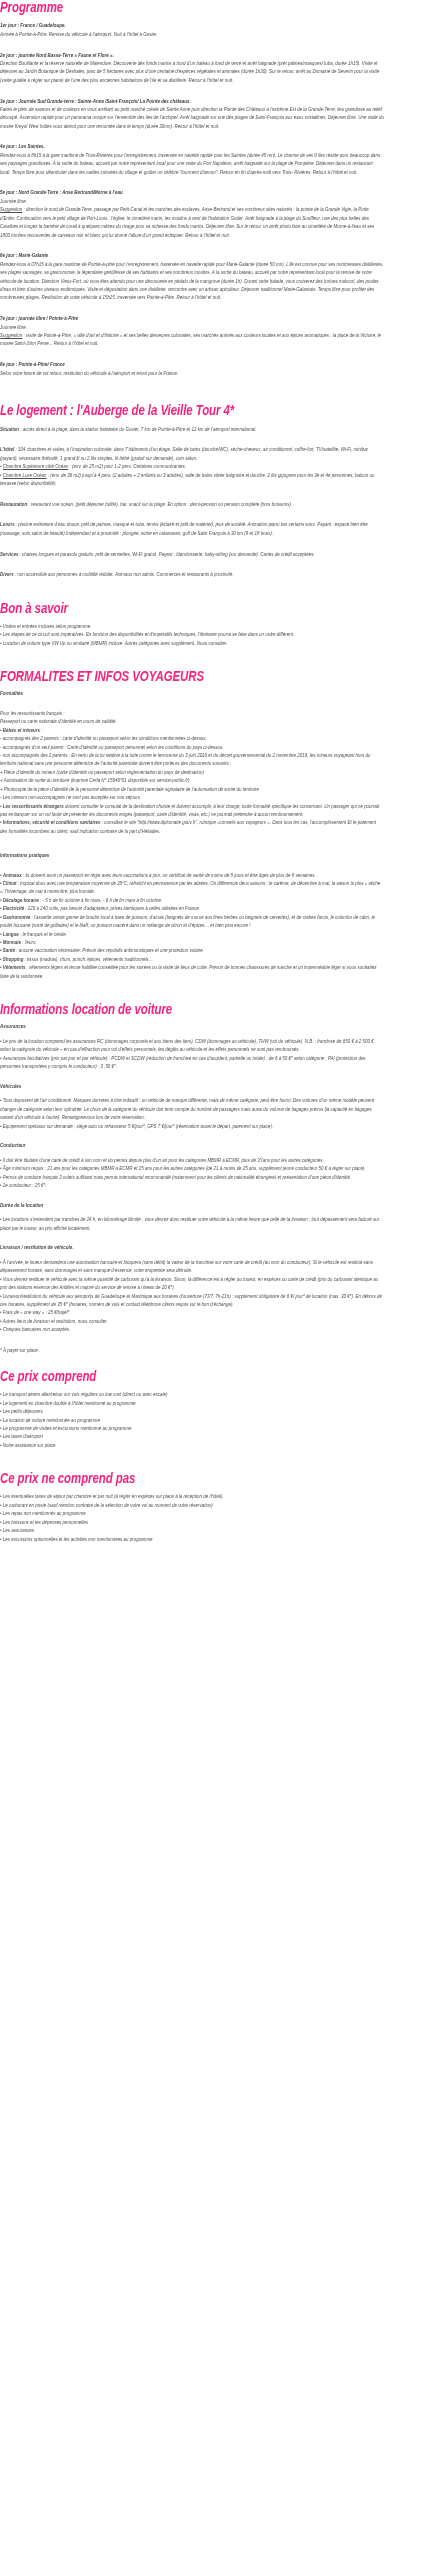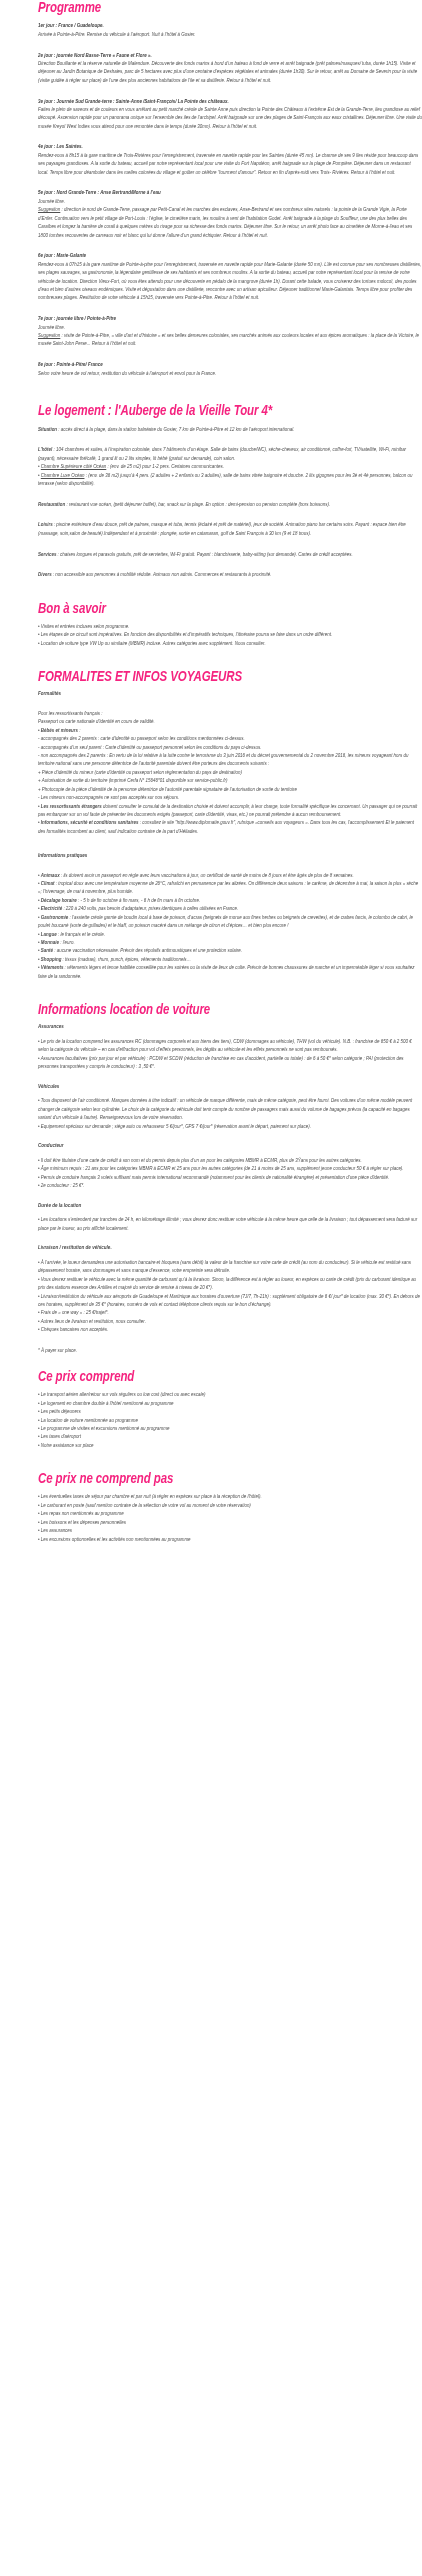--- a/index.html
+++ b/index.html
@@ -9,21 +9,20 @@
   }
   body {
     width: 423px;
     font-family: "Liberation Sans", "DejaVu Sans", sans-serif;
     color: #4a4a4a;
   }
   .page {
     width: 385px;
     padding: 0 0 10px 0;
     box-sizing: border-box;
-    margin-left: 38px;
   }
   
   h1.section-title {
     font-family: "Liberation Sans Narrow", "Liberation Sans", sans-serif;
     font-size: 14px;
     line-height: 1.05;
     font-weight: bold;
     font-style: italic;
     color: #f5237f;
     margin: 0 0 6.7px 0;

